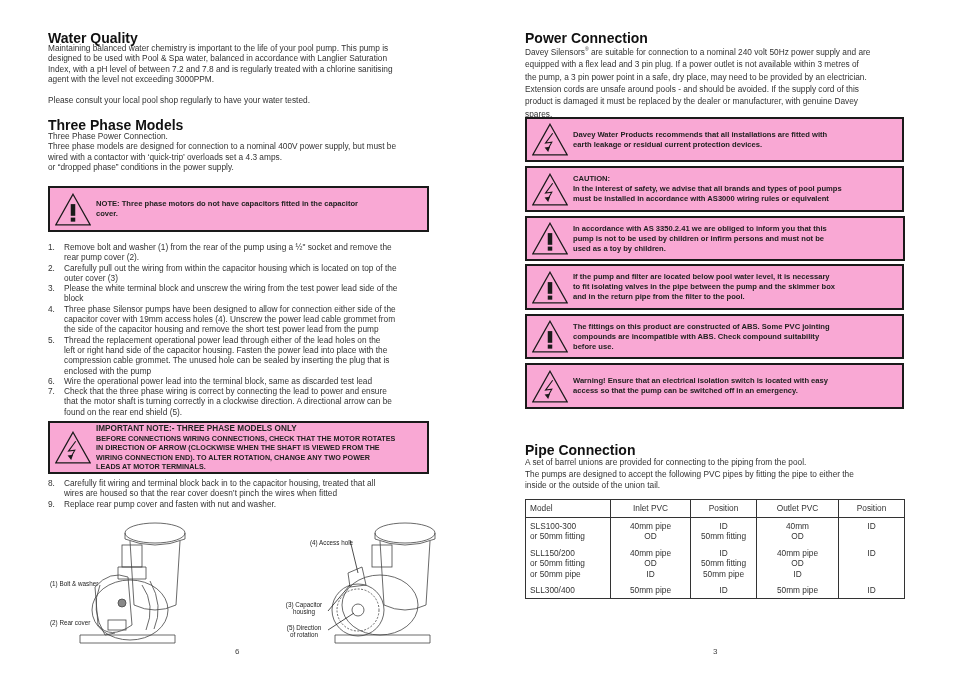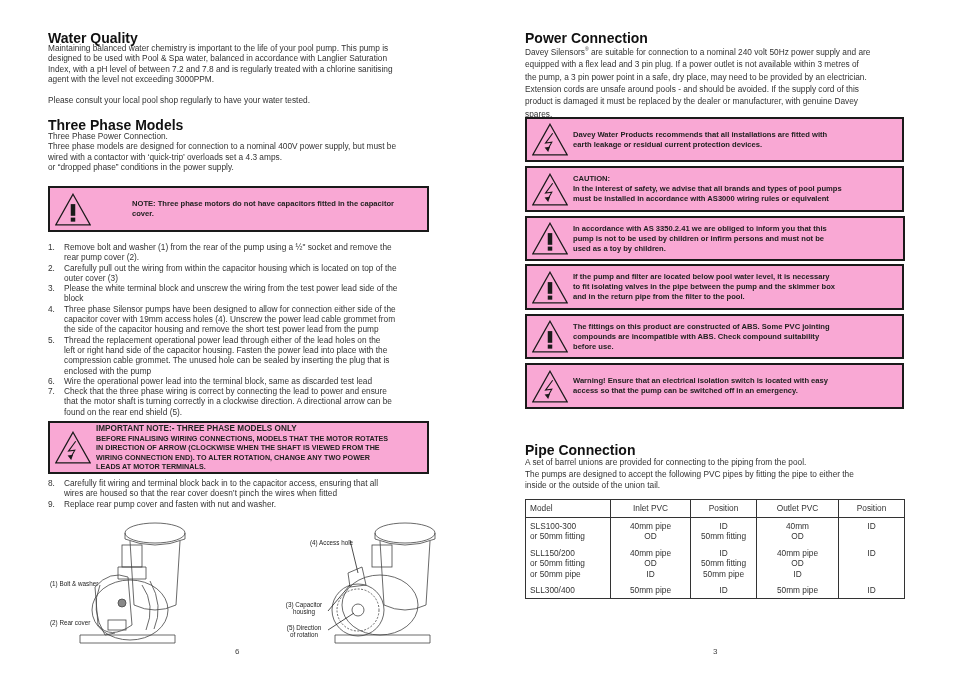--- a/index.html
+++ b/index.html
@@ -76,21 +76,21 @@
     <p>wired with a contactor with ‘quick-trip’ overloads set a 4.3 amps.</p>
     <p>or “dropped phase” conditions in the power supply.</p>
   </div>
 
   <div class="notice" style="left:48px;top:186px;width:381px;height:46px;">
     <div class="icon">
       <svg width="36" height="33">
           <use href="#sym-excl"></use>
         </svg>
     </div>
-    <div class="txt" style="text-align:justify;margin-left:36px;">
+    <div class="txt" style="text-align:justify;">
       <span class="line">NOTE: Three phase motors do not have capacitors fitted in the capacitor</span>
       <span class="line">cover.</span>
     </div>
   </div>
 
   <ol class="steps" style="left:48px;top:242px;width:395px;">
     <li><span class="num">1.</span><span>Remove bolt and washer (1) from the rear of the pump using a ½" socket and remove the</span><br><span>rear pump cover (2).</span></li>
     <li><span class="num">2.</span><span>Carefully pull out the wiring from within the capacitor housing which is located on top of the</span><br><span>outer cover (3)</span></li>
     <li><span class="num">3.</span><span>Please the white terminal block and unscrew the wiring from the test power lead side of the</span><br><span>block</span></li>
     <li><span class="num">4.</span><span>Three phase Silensor pumps have been designed to allow for connection either side of the</span><br><span>capacitor cover with 19mm access holes (4). Unscrew the power lead cable grommet from</span><br><span>the side of the capacitor housing and remove the short test power lead from the pump</span></li>
@@ -100,29 +100,29 @@
   </ol>
 
   <div class="notice" style="left:48px;top:421px;width:381px;height:53px;">
     <div class="icon">
       <svg width="36" height="33">
           <use href="#sym-bolt"></use>
         </svg>
     </div>
     <div class="txt" style="font-size:7.2px;line-height:9.4px;">
       <span class="line" style="font-size:8.2px;line-height:10px;">IMPORTANT NOTE:- THREE PHASE MODELS ONLY</span>
-      <span class="line">BEFORE FINALISING WIRING CONNECTIONS, MODELS THAT THE MOTOR ROTATES</span>
+      <span class="line">BEFORE CONNECTIONS WIRING CONNECTIONS, CHECK THAT THE MOTOR ROTATES</span>
       <span class="line">IN DIRECTION OF ARROW (CLOCKWISE WHEN THE SHAFT IS VIEWED FROM THE</span>
       <span class="line">WIRING CONNECTION END). TO ALTER ROTATION, CHANGE ANY TWO POWER</span>
       <span class="line">LEADS AT MOTOR TERMINALS.</span>
     </div>
   </div>
 
   <ol class="steps" style="left:48px;top:478px;width:395px;">
-    <li><span class="num">8.</span><span>Carefully fit wiring and terminal block back in to the capacitor access, ensuring that all</span><br><span>wires are housed so that the rear cover doesn’t pinch the wires when fitted</span></li>
+    <li><span class="num">8.</span><span>Carefully fit wiring and terminal block back in to the capacitor housing, treated that all</span><br><span>wires are housed so that the rear cover doesn’t pinch the wires when fitted</span></li>
     <li><span class="num">9.</span><span>Replace rear pump cover and fasten with nut and washer.</span></li>
   </ol>
 
   <div class="figure" style="left:50px;top:515px;width:150px;height:130px;">
     <svg width="150" height="130" viewBox="0 0 150 130" fill="none" stroke="#444" stroke-width="0.8">
       <ellipse cx="105" cy="18" rx="30" ry="10"></ellipse>
       <path d="M75 18 v6 q30 12 60 0 v-6"></path>
       <path d="M80 26 L84 90 Q105 100 126 90 L130 26"></path>
       <rect x="72" y="30" width="20" height="22"></rect>
       <path d="M68 52 h28 v12 h-28z"></path>

